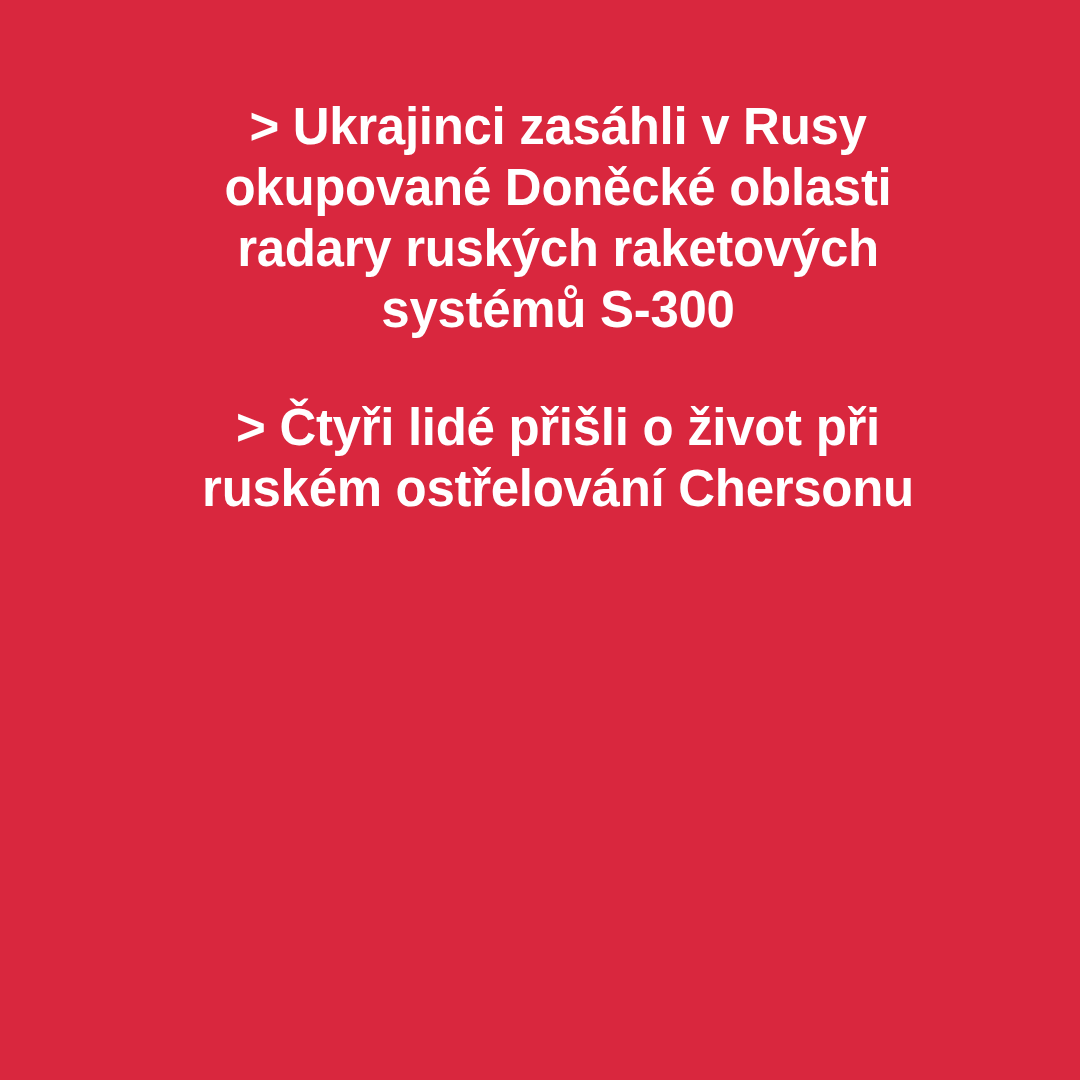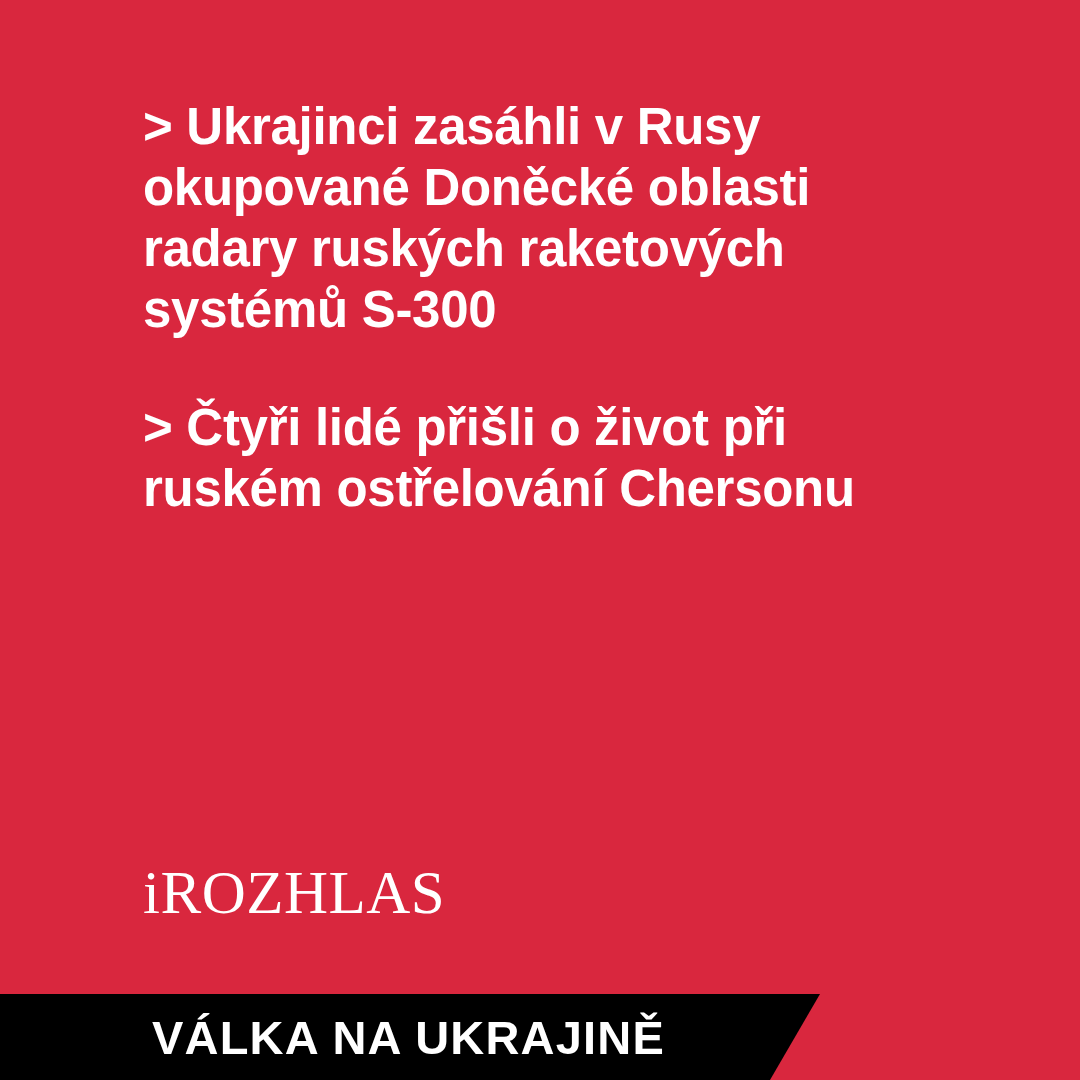--- a/index.html
+++ b/index.html
@@ -18,20 +18,21 @@
     height: 1080px;
     background: #d9273e;
     box-sizing: border-box;
     overflow: hidden;
   }
   .headlines {
     position: absolute;
     left: 143px;
     top: 96px;
     width: 830px;
+    text-align: center;
   }
   .headline {
     color: #ffffff;
     font-family: "Liberation Sans", sans-serif;
     font-weight: bold;
     font-size: 51px;
     line-height: 61px;
     letter-spacing: -0.3px;
     margin: 0 0 57px 0;
     white-space: pre-line;
@@ -89,20 +90,15 @@
 
   <div class="headlines">
     <p class="headline">&gt; Ukrajinci zasáhli v Rusy
 okupované Doněcké oblasti
 radary ruských raketových
 systémů S-300</p>
     <p class="headline">&gt; Čtyři lidé přišli o život při
 ruském ostřelování Chersonu</p>
   </div>
 
-  <div class="brand">iROZHLAS</div>
 
-  <div class="ribbon-wrap">
-    <div class="ribbon"></div>
-    <div class="ribbon-text">VÁLKA NA UKRAJINĚ</div>
-  </div>
 
 </div>
 
 </body></html>

